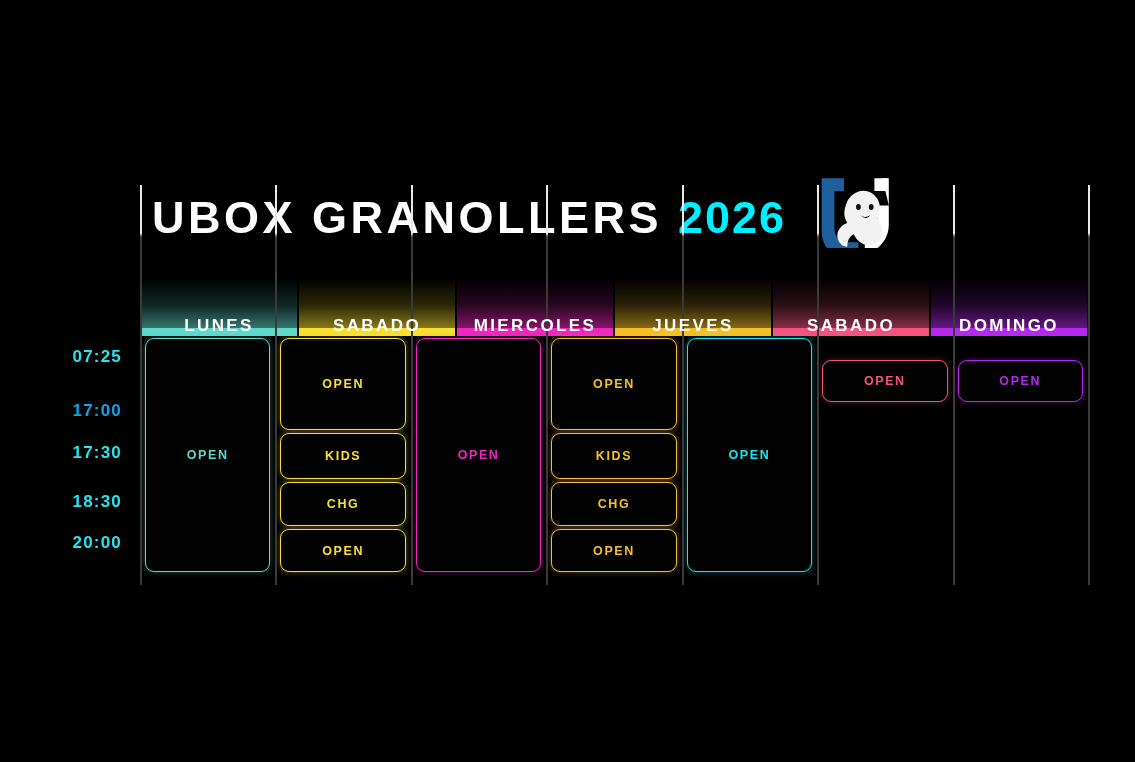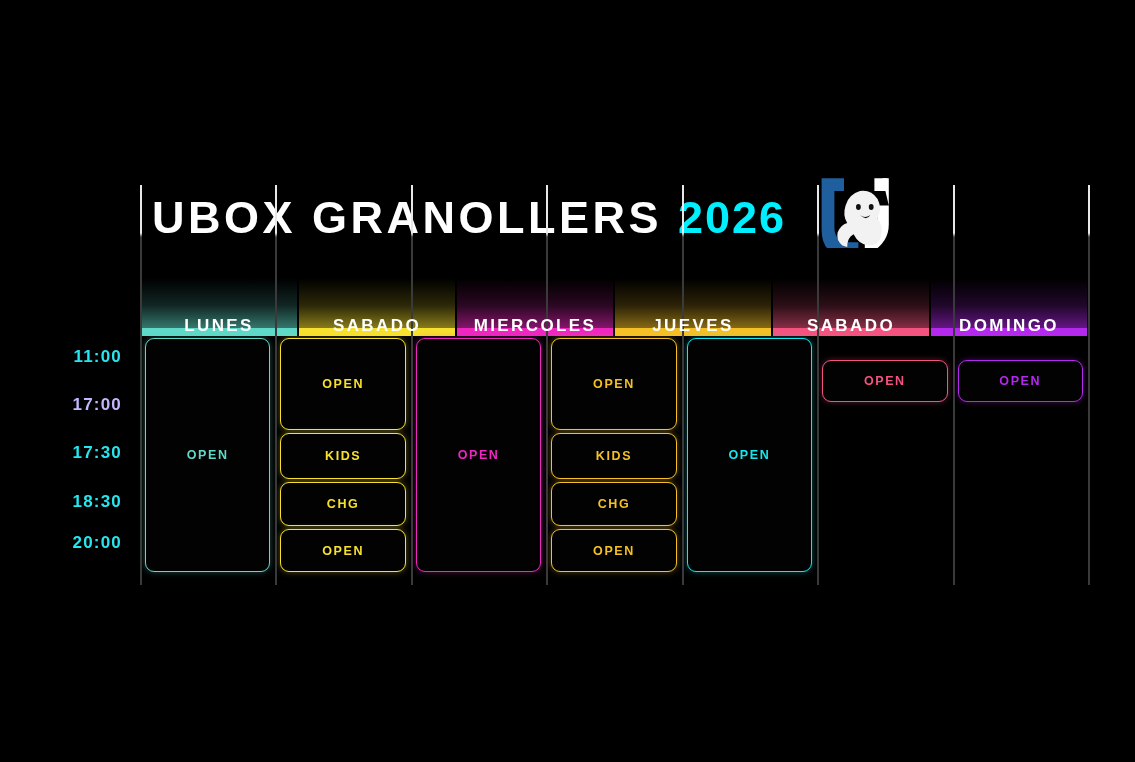--- a/index.html
+++ b/index.html
@@ -188,22 +188,22 @@
     <path d="M88 4 L96 4 L96 62 Q96 84 74 97 L66 101 L66 84 Q82 76 82 60 L82 52 L68 52 L68 38 L96 38 Z" fill="#ffffff"></path>
 
     <path d="M60 20 Q46 24 42 38 Q38 50 44 60 Q36 62 32 72 Q30 82 38 88 L44 90 Q44 78 52 74 Q58 86 70 88 Q82 88 86 78 Q90 64 82 54 Q88 42 82 30 Q74 18 60 20 Z" fill="#f2f2f2"></path>
     <ellipse cx="58" cy="40" rx="3" ry="3.6" fill="#111"></ellipse>
     <ellipse cx="74" cy="40" rx="3" ry="3.6" fill="#111"></ellipse>
     <path d="M60 50 Q66 55 73 50 Q68 58 60 50 Z" fill="#111"></path>
   </svg>
 </div>
 
 <div id="time-axis">
-    <div class="time-label" style="top: 10px; color: rgb(38, 230, 240);">11:00</div>
-    <div class="time-label" style="top: 58px; color: #c4b5fd; padding-left: 43px;">17:00</div>
+    <div class="time-label" style="top: 10px; color: rgb(38, 230, 240);">07:25</div>
+    <div class="time-label" style="top: 64px; color: #0ea5e9; padding-left: 43px;">17:00</div>
     <div class="time-label" style="top: 106px; color: rgb(38, 230, 240);">17:30</div>
     <div class="time-label" style="top: 155px; color: rgb(38, 230, 240); padding-left: 32px;">18:30</div>
     <div class="time-label" style="top: 196px; color: rgb(38, 230, 240);">20:00</div>
   </div>
 
 <div id="schedule">
   <div id="day-header-row">
       <div class="day-header">
         <div class="glow" style="background: linear-gradient(rgb(0, 0, 0) 0%, rgb(0, 0, 0) 38%, rgba(95, 217, 200, 0.18) 72%, rgba(95, 217, 200, 0.55) 100%);"></div>
         <span class="day-label">LUNES</span>

